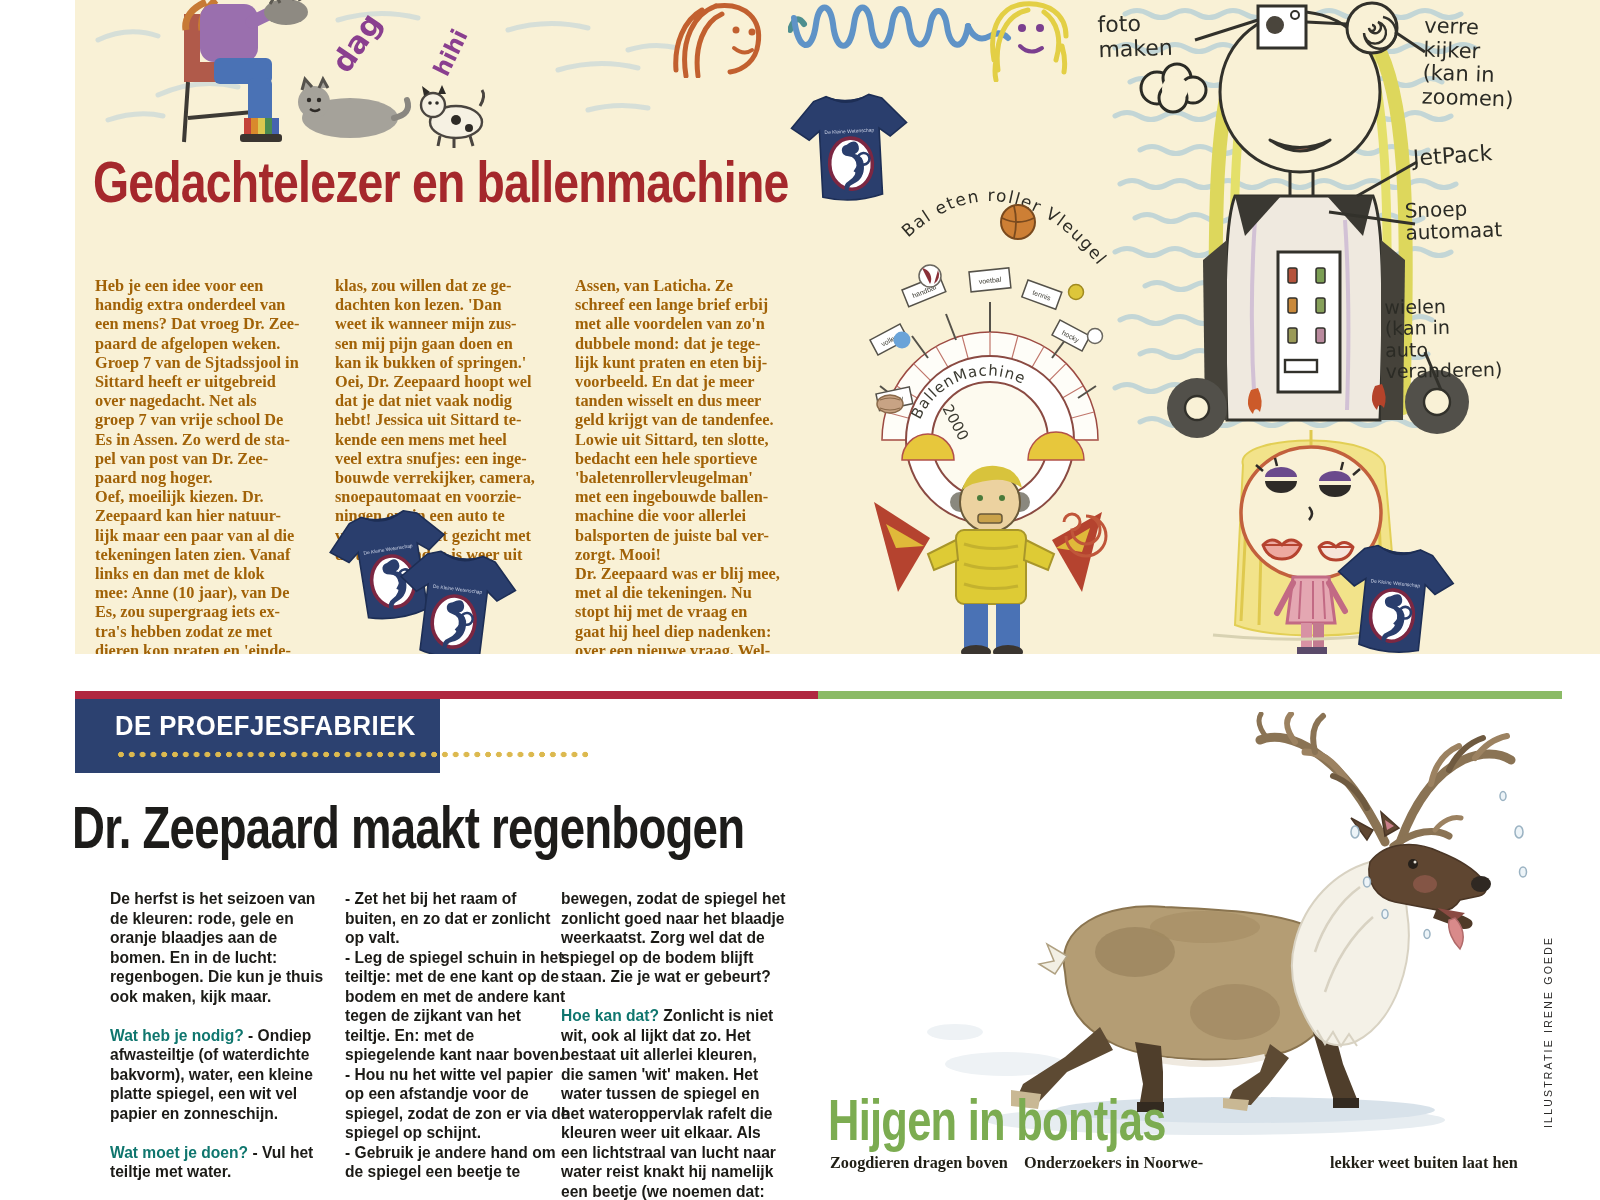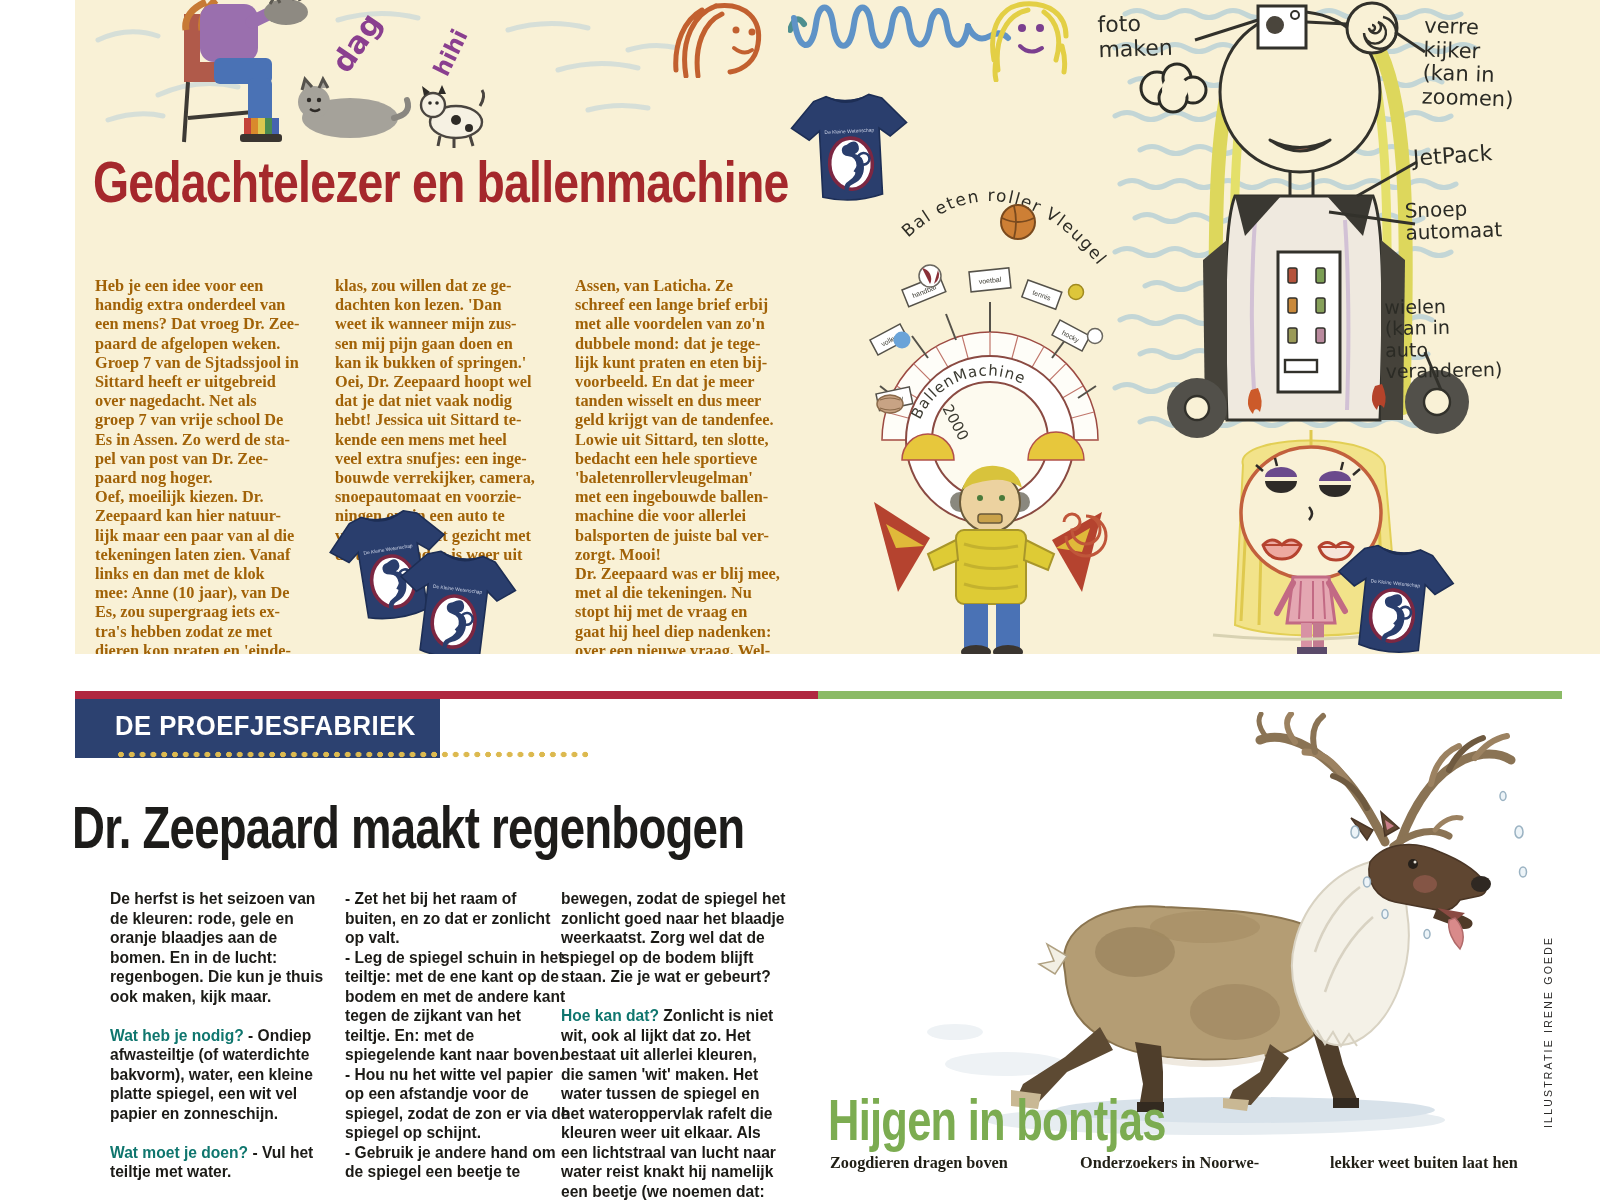--- a/index.html
+++ b/index.html
@@ -11,21 +11,21 @@
   .headline-red{position:absolute;left:18px;top:148px;font-size:58px;font-weight:bold;color:#a5282c;
       letter-spacing:-1px;transform:scaleX(.8);transform-origin:left top;white-space:nowrap;}
   .serifcol{position:absolute;top:228px;width:240px;font-family:"Liberation Serif",serif;font-weight:bold;
       font-size:16.3px;line-height:19.2px;color:#a16207;white-space:pre;margin-top:48px;}
   .hand{position:absolute;font-family:"DejaVu Sans",sans-serif;color:#2b2b25;white-space:pre;line-height:1.12;}
   .purp{color:#8a3f8f;font-weight:bold;}
   .shirt{position:absolute;width:128px;height:124px;}
   
   .line-red{position:absolute;left:75px;top:691px;width:743px;height:8px;background:#b02740;}
   .line-green{position:absolute;left:818px;top:691px;width:744px;height:8px;background:#8bbb66;}
-  .banner{position:absolute;left:75px;top:699px;width:365px;height:59px;background:#2c4170;}
+  .banner{position:absolute;left:75px;top:699px;width:365px;height:74px;background:#2c4170;}
   .banner-text{position:absolute;left:40px;top:12px;font-size:27px;font-weight:bold;color:#ffffff;
       letter-spacing:.5px;white-space:nowrap;transform:scaleX(.95);transform-origin:left top;}
   .dotline{position:absolute;left:118px;top:750px;width:470px;height:9px;
       background-image:radial-gradient(circle at 3px 4.5px,#dcb94f 2.6px,rgba(0,0,0,0) 3.1px);
       background-size:10.8px 9px;background-repeat:repeat-x;}
   
   .headline-black{position:absolute;left:72px;top:793px;font-size:60px;font-weight:bold;color:#1d1c1a;
       letter-spacing:-1px;transform:scaleX(.76);transform-origin:left top;white-space:nowrap;}
   .sanscol{position:absolute;top:889px;width:240px;font-family:"Liberation Sans",sans-serif;font-weight:bold;
       font-size:15.6px;line-height:19.5px;color:#1c1b17;white-space:pre;}
@@ -503,18 +503,18 @@
       <ellipse cx="604" cy="120" rx="4" ry="6"></ellipse>
         <ellipse cx="608" cy="160" rx="3.5" ry="5"></ellipse>
       <ellipse cx="588" cy="84" rx="3" ry="4.5"></ellipse>
         <ellipse cx="470" cy="202" rx="3" ry="4.5"></ellipse>
       <ellipse cx="512" cy="222" rx="3" ry="4.5"></ellipse>
     </g>
   </svg>
 
   <div class="headline-green">Hijgen in bontjas</div>
   <div class="fragcol" style="left:830px">Zoogdieren dragen boven</div>
-  <div class="fragcol" style="left:1080px">Onderzoekers in Noorwe-</div>
+  <div class="fragcol" style="left:1024px">Onderzoekers in Noorwe-</div>
   <div class="fragcol" style="left:1330px">lekker weet buiten laat hen</div>
 
   <div class="credit">ILLUSTRATIE IRENE GOEDE</div>
 
 </div>
 
 </body></html>

